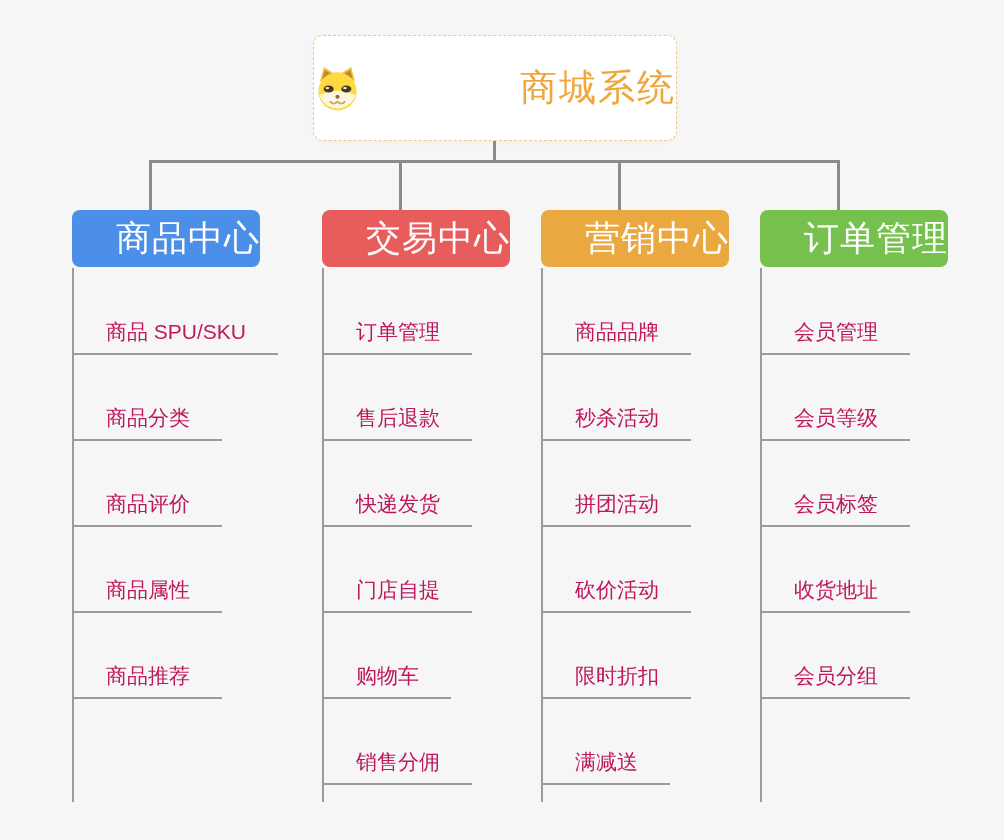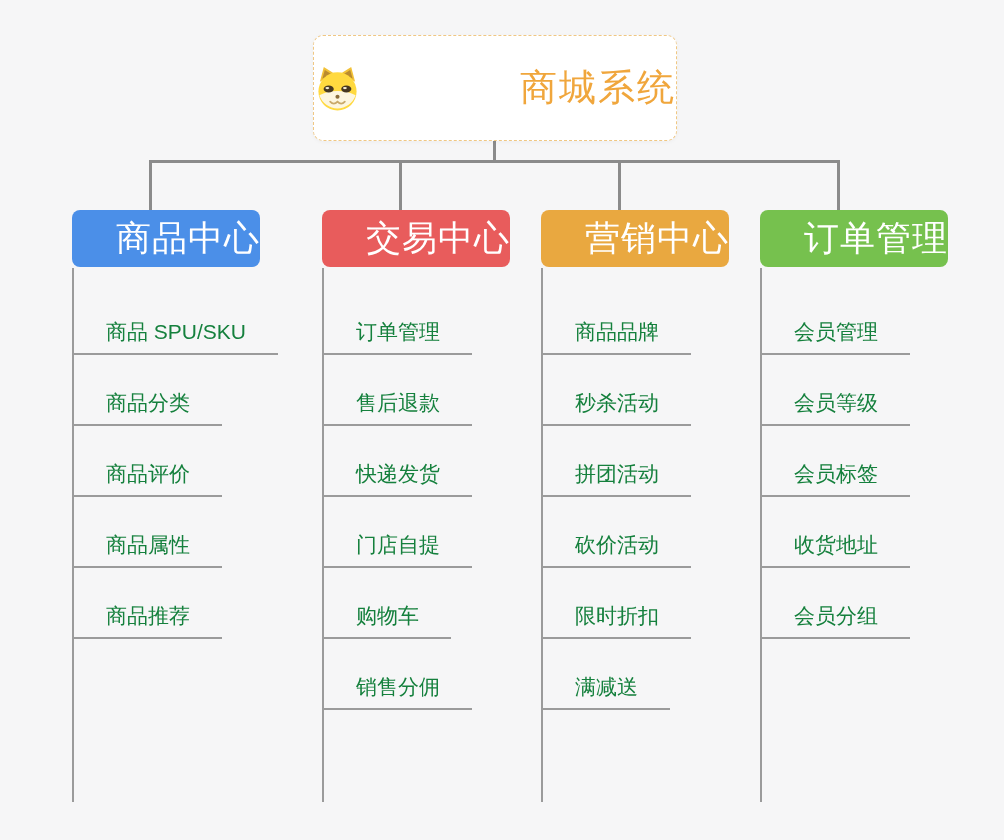--- a/index.html
+++ b/index.html
@@ -53,29 +53,29 @@
   }
   .leaf-col::before{           
     content:"";position:absolute;left:0;top:0;height:534px;width:2px;
     background:#9b9b9b;
   }
   .c1{left:72px;}
   .c2{left:322px;}
   .c3{left:541px;}
   .c4{left:760px;}
   .leaf{
-    height:71px;
+    height:86px;
     display:flex;align-items:flex-end;
   }
   .leaf:first-child{height:87px;}
   .leaf-label{
     display:inline-block;
     padding:0 32px 7px 34px;
     border-bottom:2px solid #9b9b9b;
-    font-size:21px;color:#15803d;
+    font-size:21px;color:#be185d;
     white-space:nowrap;
   }
 </style>
 </head>
 <body>
 
 <div class="stage">
 
   <div class="conn stub"></div>
   <div class="conn hbar"></div>

